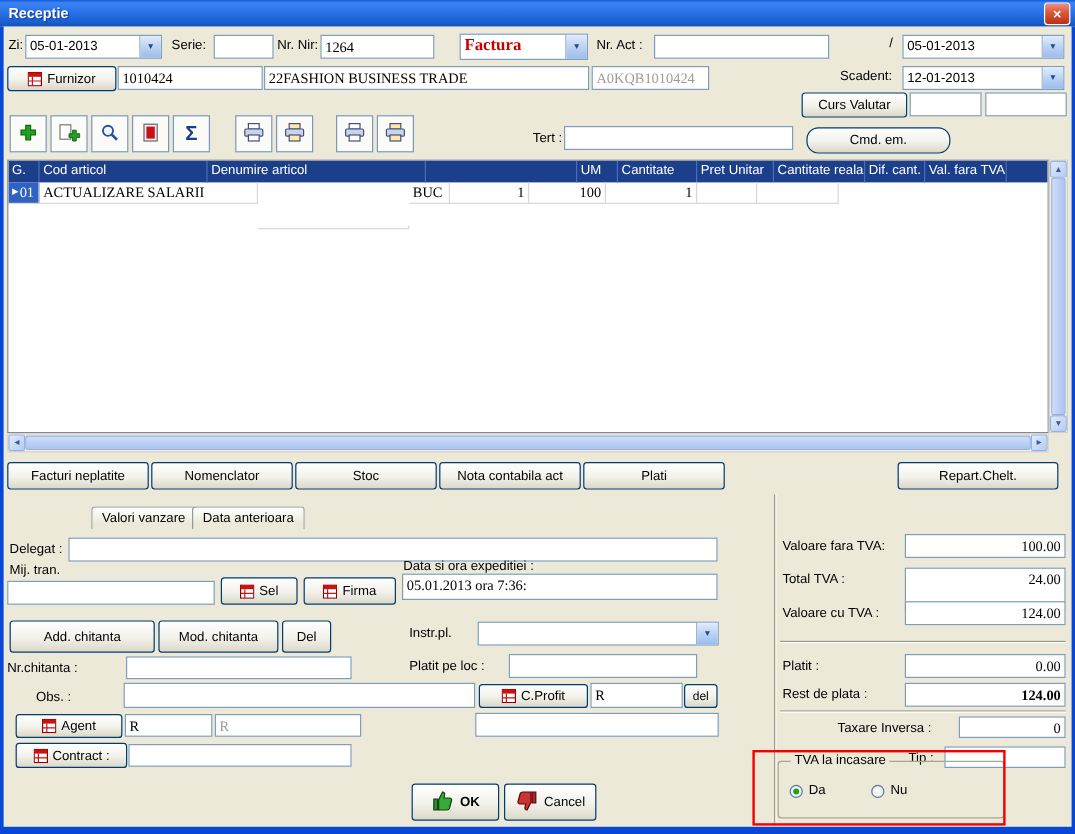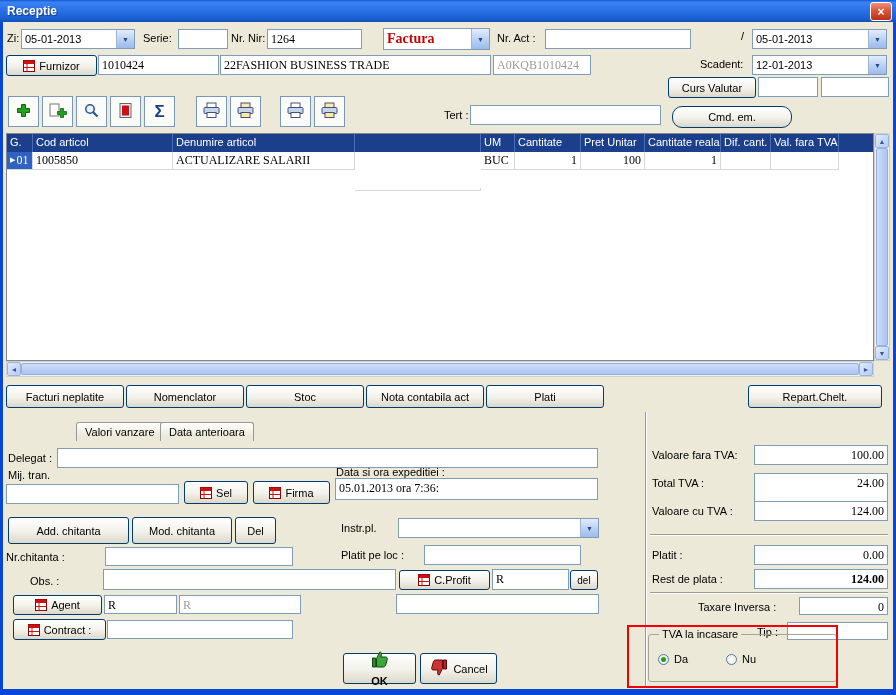--- a/index.html
+++ b/index.html
@@ -200,21 +200,20 @@
       <div class="gh" style="width:76px;">Cantitate reala</div>
       <div class="gh" style="width:50px;">Dif. cant.</div>
       <div class="gh" style="width:68px;">Val. fara TVA</div>
       <div class="gh ghfill"></div>
     </div>
     <div class="grow">
       <div class="gc gsel" style="width:26px;">
         <span class="mk">▶</span>
         <span>01</span>
       </div>
-      <div class="gc" style="width:140px;">1005850</div>
       <div class="gc" style="width:182px;">ACTUALIZARE SALARII</div>
       <div class="gc" style="width:126px;margin-top:36px;">AVIGAB</div>
       <div class="gc" style="width:34px;">BUC</div>
       <div class="gc num" style="width:66px;">1</div>
       <div class="gc num" style="width:64px;">100</div>
       <div class="gc num" style="width:76px;">1</div>
       <div class="gc num" style="width:50px;"></div>
       <div class="gc num" style="width:68px;"></div>
     </div>
   </div>
@@ -356,21 +355,21 @@
   <div class="radio-row" style="left:658px;top:653px;">
     <span class="rdot on"></span>
     <span>Da</span>
   </div>
   <div class="radio-row" style="left:726px;top:653px;">
     <span class="rdot"></span>
     <span>Nu</span>
   </div>
   <div class="redbox" style="left:627px;top:625px;width:211px;height:63px;"></div>
 
-  <div class="btn" style="left:343px;top:653px;width:73px;height:31px;flex-direction:column;">
+  <div class="btn" style="left:343px;top:653px;width:73px;height:31px;">
     <span><svg width="20" height="19" viewBox="0 0 20 19">
           <path d="M2.5 8h3.2v9H2.5z" fill="#2e8b2e" stroke="#104410"></path>
           <path d="M6.5 17V8.6L9.8 2c1.3.1 2 1.1 1.7 2.4L10.9 7h4.8c1.1 0 1.9 1 1.6 2.1l-1.7 6.2c-.3 1-1.2 1.7-2.2 1.7H6.5z" fill="#39a839" stroke="#104410"></path>
         </svg></span>
     <span class="bld">OK</span>
   </div>
   <div class="btn" style="left:420px;top:653px;width:77px;height:31px;">
     <span><svg width="20" height="19" viewBox="0 0 20 19">
           <g transform="rotate(180 10 9.5)">
             <path d="M2.5 8h3.2v9H2.5z" fill="#b42222" stroke="#5a0a0a"></path>

